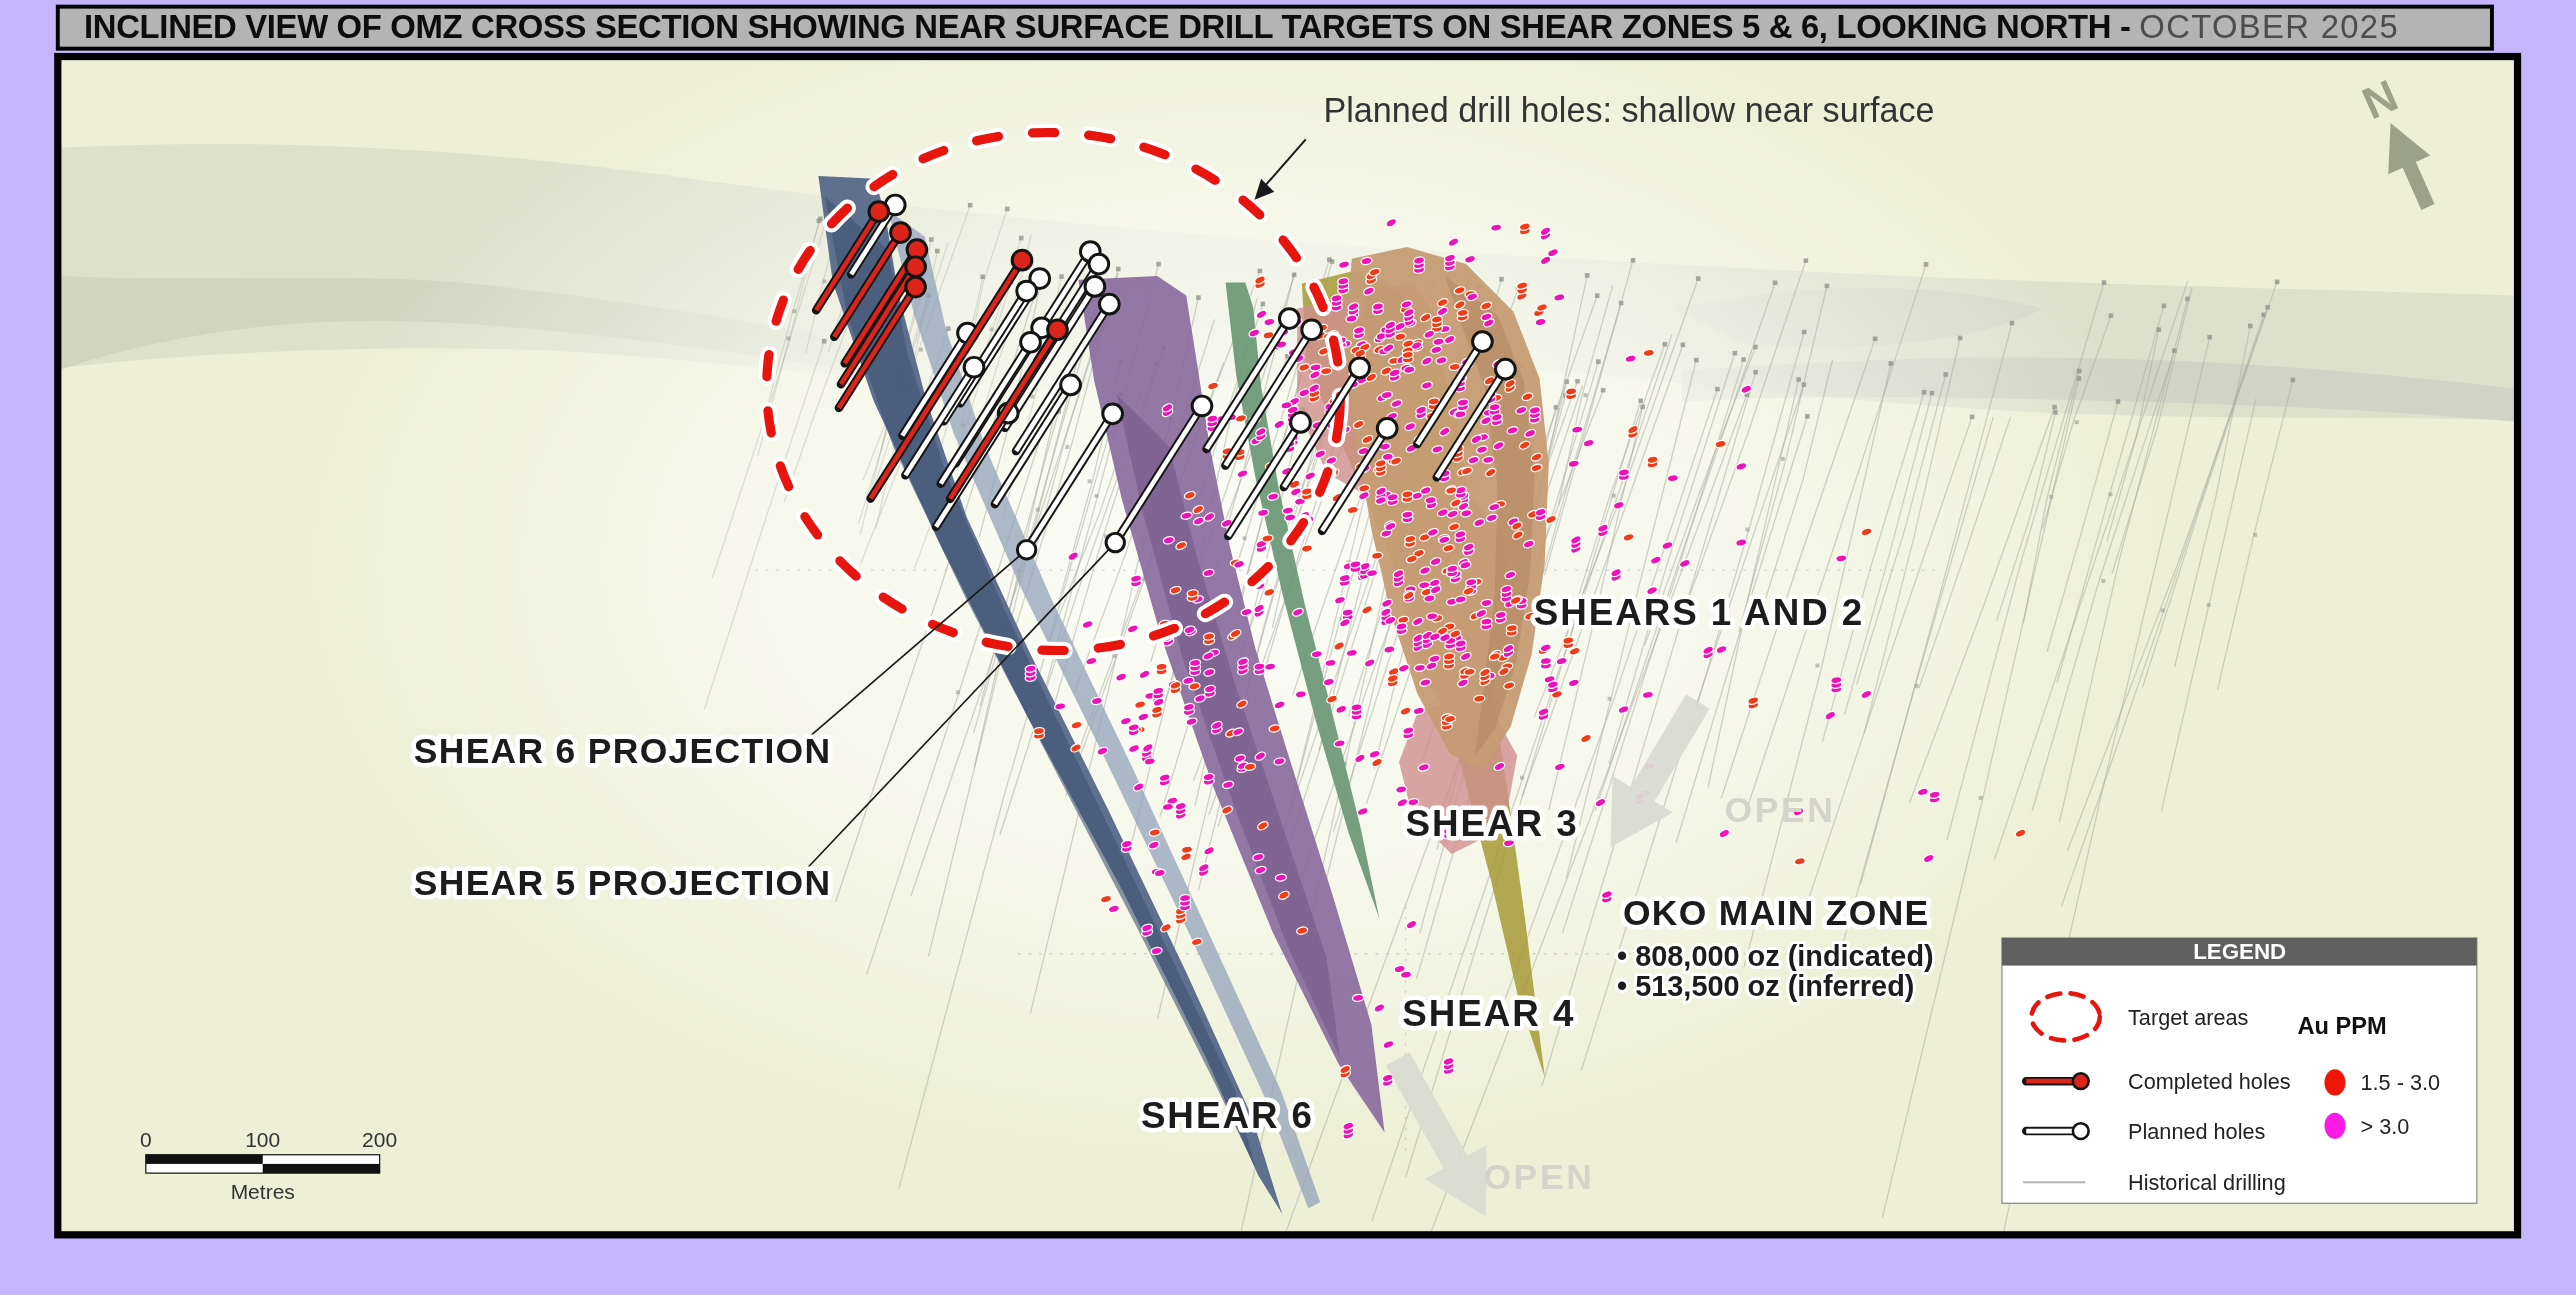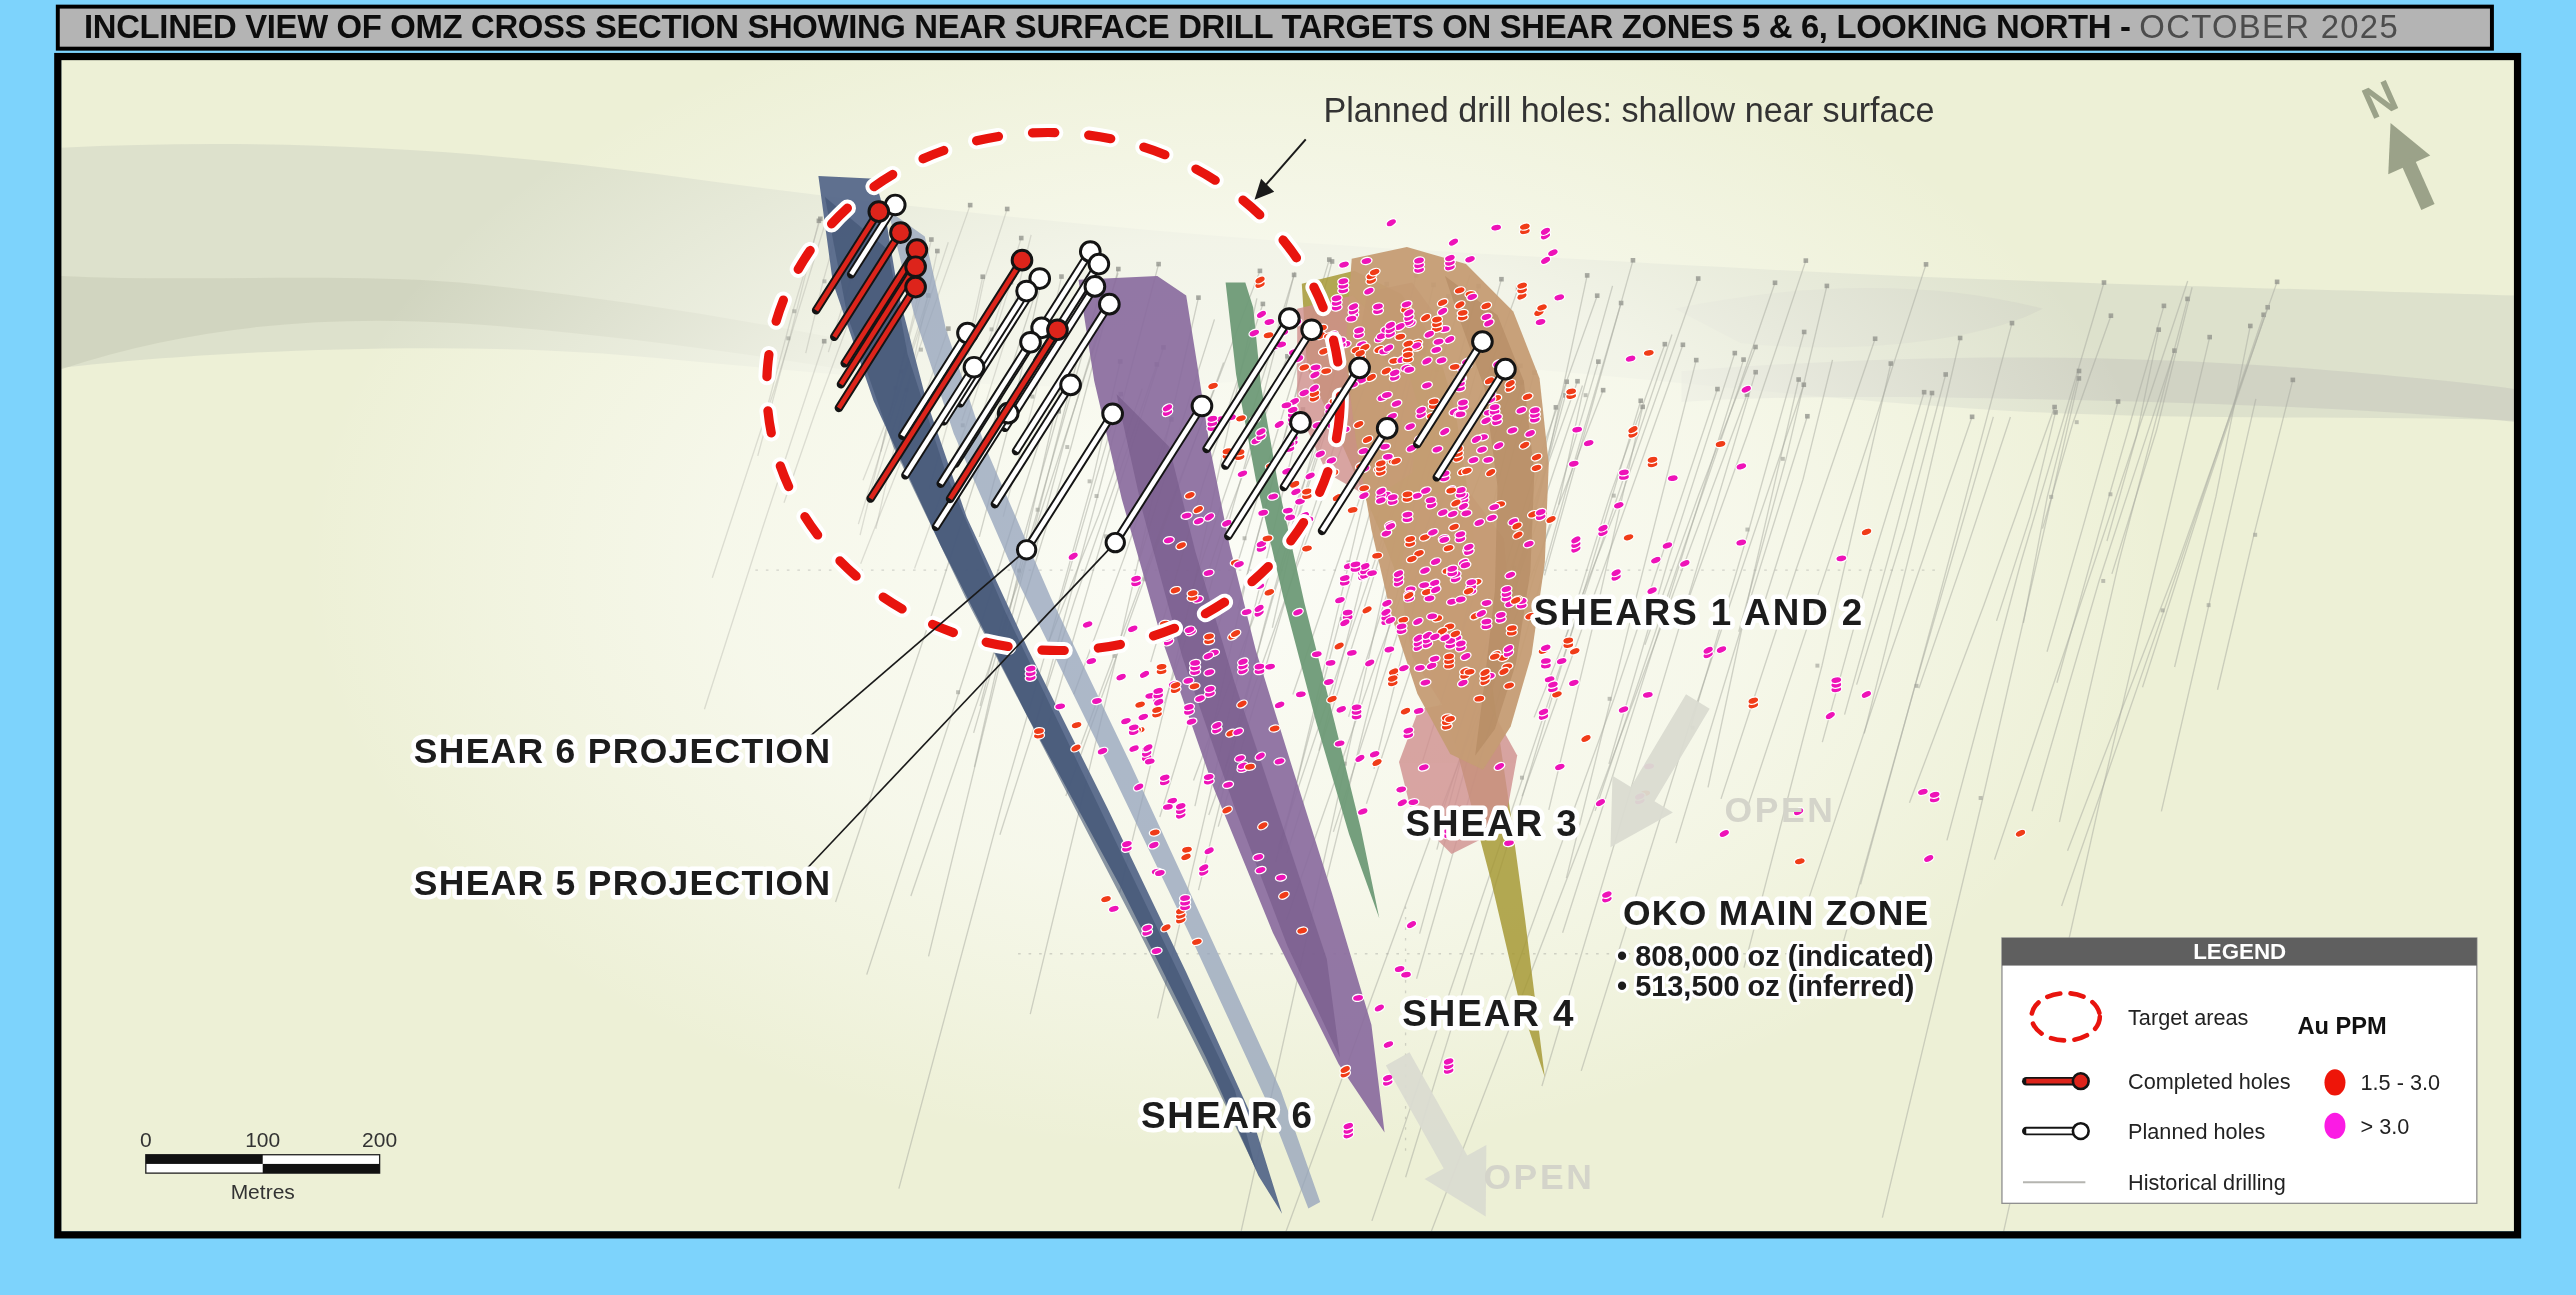--- a/index.html
+++ b/index.html
@@ -1,16 +1,16 @@
 <!DOCTYPE html>
 <html style="font-size:10.5px"><head>
 <meta charset="utf-8">
 <style>
   html,body{margin:0;padding:0;background:#ffffff;}
-  .page{position:relative;width:2576px;height:1296px;background:#7dd3fc;overflow:hidden;
+  .page{position:relative;width:2576px;height:1296px;background:#c4b5fd;overflow:hidden;
         font-family:"Liberation Sans",sans-serif;}
   svg text{font-family:"Liberation Sans",sans-serif;}
   .halo{paint-order:stroke;stroke:#ffffff;stroke-width:14px;stroke-linejoin:round;}
   .halo-s{paint-order:stroke;stroke:#ffffff;stroke-width:9px;stroke-linejoin:round;}
 </style>
 </head>
 <body>
 
 <div class="page">
 <svg id="scene" width="2576" height="1296" viewBox="0 0 3922 1973" xmlns="http://www.w3.org/2000/svg">

